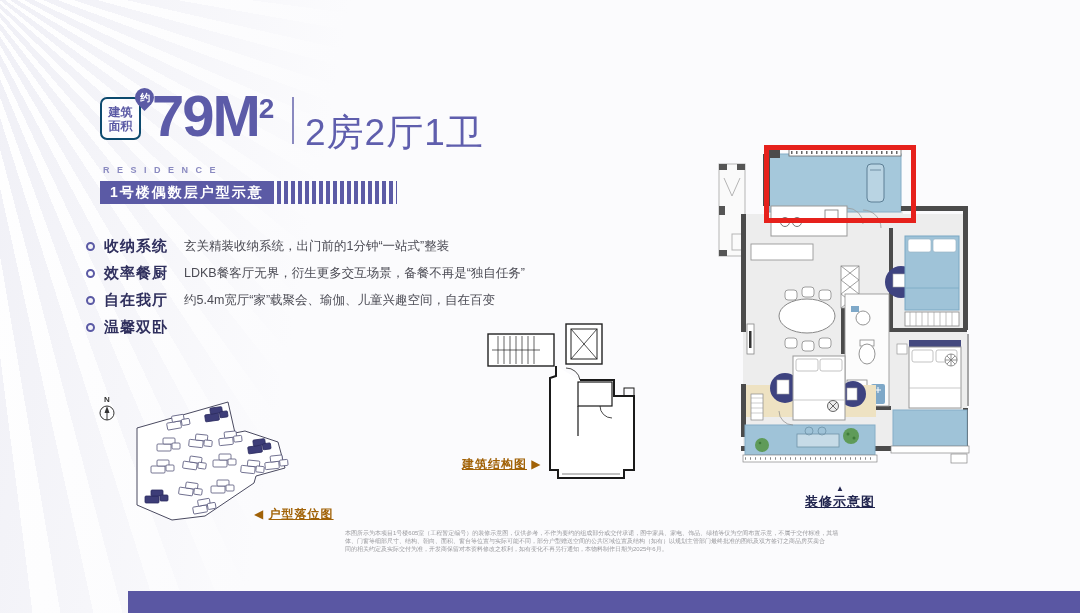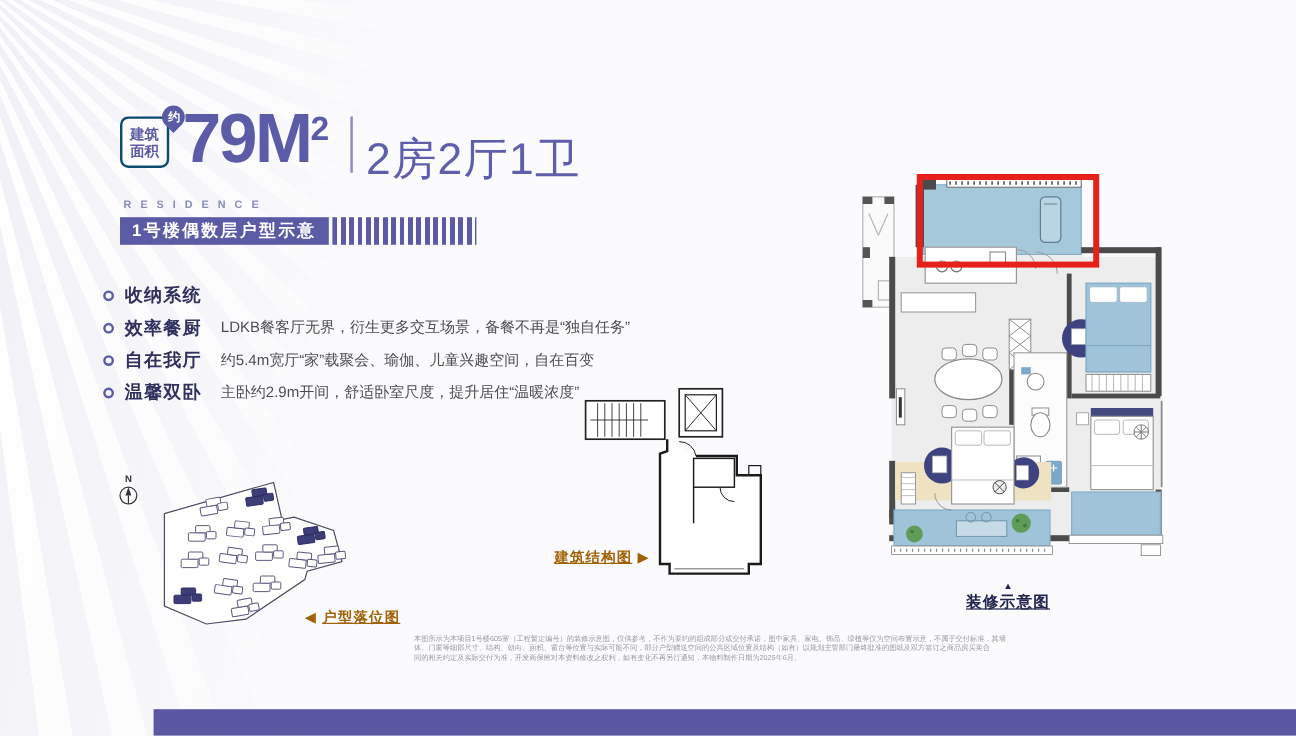--- a/index.html
+++ b/index.html
@@ -92,35 +92,35 @@
   <div class="residence">RESIDENCE</div>
   <div class="banner">
     <span>1号楼偶数层户型示意</span>
   </div>
   <div class="barcode"></div>
 
   <div class="features">
     <div class="feature-row">
       <span class="bullet"></span>
       <span class="feature-title">收纳系统</span>
+      <span class="feature-desc">玄关精装收纳系统，出门前的1分钟“一站式”整装</span>
     </div>
     <div class="feature-row">
       <span class="bullet"></span>
       <span class="feature-title">效率餐厨</span>
       <span class="feature-desc">LDKB餐客厅无界，衍生更多交互场景，备餐不再是“独自任务”</span>
     </div>
     <div class="feature-row">
       <span class="bullet"></span>
       <span class="feature-title">自在我厅</span>
       <span class="feature-desc">约5.4m宽厅“家”载聚会、瑜伽、儿童兴趣空间，自在百变</span>
     </div>
     <div class="feature-row">
       <span class="bullet"></span>
       <span class="feature-title">温馨双卧</span>
-      <span class="feature-desc">主卧约2.9m开间，舒适卧室尺度，提升居住“温暖浓度”</span>
     </div>
   </div>
 
 
   <svg class="svg-abs" style="left:93px; top:388px;" width="230" height="165" viewBox="0 0 230 165">
     <defs>
       <g id="bldg" stroke="#55557a" stroke-width="0.8" fill="#ffffff">
         <rect x="0" y="0" width="14" height="7" rx="1"></rect>
         <rect x="6" y="-6" width="12" height="6" rx="1"></rect>
         <rect x="15" y="-1" width="8" height="6" rx="1"></rect>

